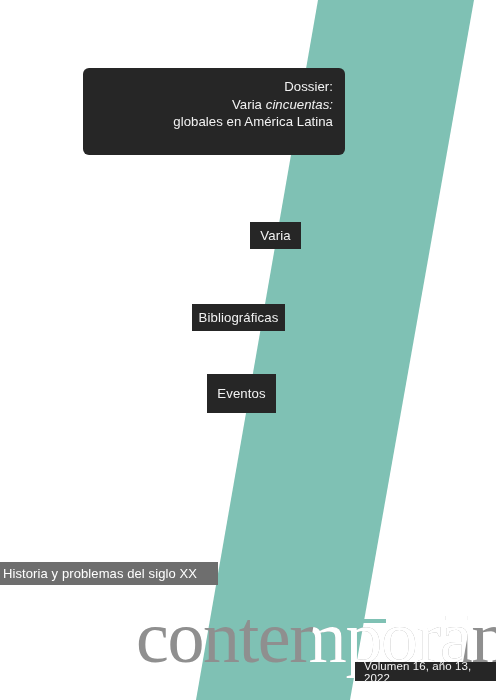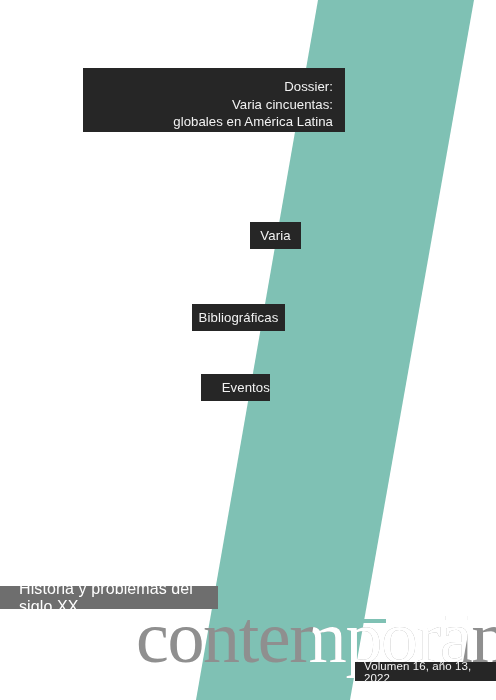--- a/index.html
+++ b/index.html
@@ -34,32 +34,34 @@
     background: #262626;
     color: #f2f2f2;
     z-index: 3;
     box-sizing: border-box;
   }
 
   .dossier-box {
     left: 83px;
     top: 68px;
     width: 262px;
-    height: 64px;
+    height: 87px;
     padding: 10px 12px 10px 12px;
     text-align: right;
     font-size: 13.2px;
     line-height: 17.5px;
     letter-spacing: 0.05px;
+    border-radius: 6px;
   }
   .dossier-box .ln {
     display: block;
     white-space: nowrap;
   }
   .dossier-box .ital {
+    font-style: italic;
   }
 
   .section-box {
     display: flex;
     align-items: center;
     justify-content: center;
     font-size: 13.2px;
     letter-spacing: 0.1px;
   }
   .varia-box {
@@ -68,42 +70,41 @@
     width: 51px;
     height: 27px;
   }
   .biblio-box {
     left: 192px;
     top: 304px;
     width: 93px;
     height: 27px;
   }
   .eventos-box {
-    left: 201px;
+    left: 207px;
     top: 374px;
     width: 69px;
-    height: 27px;
-    justify-content: flex-end;
+    height: 39px;
   }
 
   
   .tagline-bar {
     position: absolute;
     left: 0;
-    top: 586px;
+    top: 562px;
     width: 218px;
     height: 23px;
     background: #6e6e6e;
     color: #ffffff;
     display: flex;
     align-items: center;
     z-index: 3;
-    font-size: 16px;
+    font-size: 13px;
     letter-spacing: 0.1px;
-    padding-left: 19px;
+    padding-left: 3px;
     box-sizing: border-box;
   }
 
   
   .masthead-wrap {
     position: absolute;
     left: 0;
     top: 600px;
     width: 496px;
     height: 80px;

